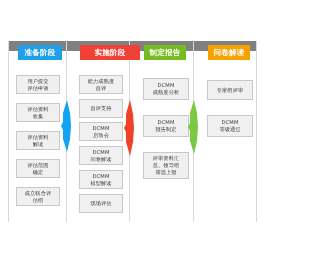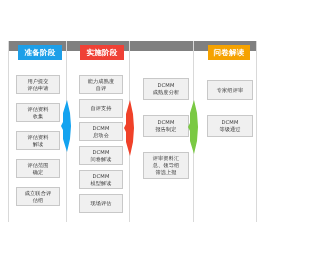--- a/index.html
+++ b/index.html
@@ -105,22 +105,23 @@
   <div class="top-band" style="background: rgb(128, 128, 128);"></div>
 
   <div class="col-divider d0"></div>
   <div class="col-divider d1"></div>
   <div class="col-divider d2"></div>
   <div class="col-divider d3"></div>
   <div class="col-divider d4"></div>
 
   <div class="phase-header" style="left: 18px; width: 44px; background: rgb(30, 159, 232);">准备阶段</div>
 
-  <div class="phase-header" style="left: 80px; width: 44px; background: rgb(239, 65, 54);">实施阶段</div>
+  <div class="phase-header" style="left: 80px; width: 60px; background: rgb(239, 65, 54);">实施阶段</div>
 
+  <div class="phase-header" style="left: 144px; width: 42px; background: rgb(118, 188, 33);">制定报告</div>
 
   <div class="phase-header" style="left: 208px; width: 42px; background: rgb(245, 162, 0);">问卷解读</div>
 
   <div class="node-box" style="left: 16px; top: 75px; width: 44px; height: 19px; background: rgb(240, 240, 240); border-color: rgb(200, 200, 200);">用户提交
 评估申请</div>
   <div class="node-box" style="left: 16px; top: 103px; width: 44px; height: 19px; background: rgb(240, 240, 240); border-color: rgb(200, 200, 200);">评估资料
 收集</div>
   <div class="node-box" style="left: 16px; top: 131px; width: 44px; height: 19px; background: rgb(240, 240, 240); border-color: rgb(200, 200, 200);">评估资料
 解读</div>
   <div class="node-box" style="left: 16px; top: 159px; width: 44px; height: 19px; background: rgb(240, 240, 240); border-color: rgb(200, 200, 200);">评估范围

